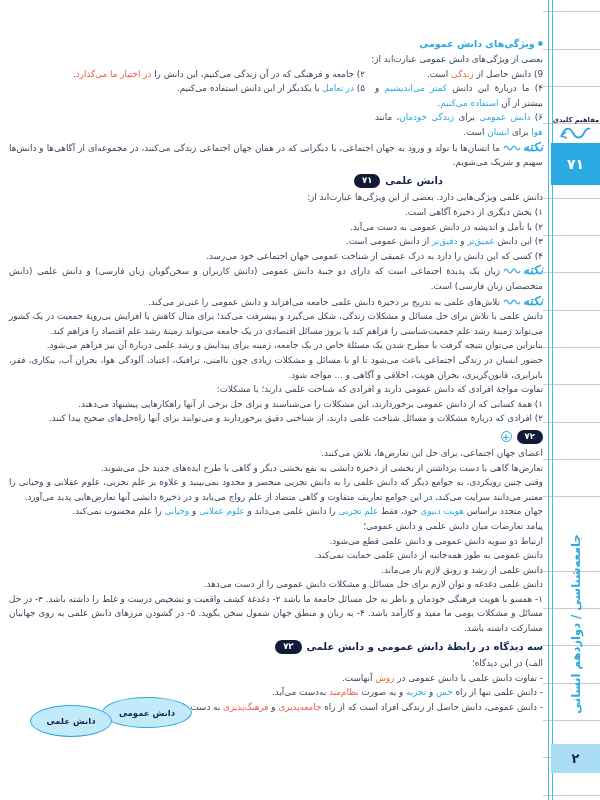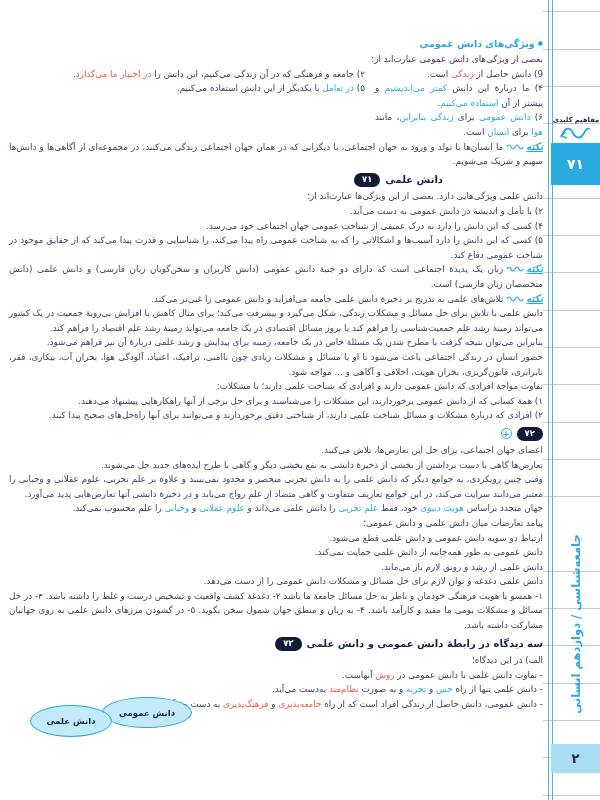--- a/index.html
+++ b/index.html
@@ -37,21 +37,21 @@
 
   .sec{display:flex;align-items:center;gap:5px;margin:4px 0 2px;}
   .sec.indent{padding-right:100px;}
   .sec-title{font-weight:bold;font-size:10px;color:#14244a;}
   .pill{background:#111b38;color:#fff;border-radius:8px;padding:1px 8px 2px;font-size:8.5px;
     font-weight:bold;line-height:11px;}
   .plus{border:1.2px solid #2aa9e0;color:#2aa9e0;width:11px;height:11px;border-radius:6px;
     font-size:9px;line-height:10px;text-align:center;font-weight:bold;box-sizing:border-box;}
 
   .note-marker{white-space:nowrap;margin-left:3px;}
-  .note-word{color:#2aa9e0;font-weight:bold;font-style:italic;font-size:10px;text-decoration:underline;}
+  .note-word{color:#2aa9e0;font-weight:bold;font-style:italic;font-size:12px;}
   .note-marker svg{vertical-align:-1px;margin-right:2px;}
 
   #diagram{position:absolute;left:30px;top:694px;width:162px;height:52px;z-index:3;}
   .oval{position:absolute;display:flex;align-items:center;justify-content:center;
     border:1.5px solid #2aa9e0;background:#c3eaf9;border-radius:50%;color:#14244a;
     font-size:8.5px;font-weight:bold;white-space:nowrap;}
   .oval.o1{right:0;top:3px;width:88px;height:29px;}
   .oval.o2{left:0;top:11px;width:80px;height:30px;}
 </style>
 </head>
@@ -73,33 +73,34 @@
 <div class="pagebox-bottom">۲</div>
 
 <div id="content">
     <div class="heading"><span class="bullet">●</span><span>ویژگی‌های دانش عمومی</span></div>
     <div class="para"><span>بعضی از ویژگی‌های دانش عمومی عبارت‌اند از:</span></div>
     <div class="cols">
       <div class="para cell"><span>9) دانش حاصل از </span><span class="hl r">زندگی</span><span> است.</span></div>
       <div class="para cell"><span>۲) جامعه و فرهنگی که در آن زندگی می‌کنیم، این دانش را </span><span class="hl r">در اختیار ما می‌گذارد</span><span>.</span></div>
       <div class="para cell"><span>۴) ما دربارهٔ این دانش </span><span class="hl c">کمتر می‌اندیشیم</span><span> و بیشتر از آن </span><span class="hl c">استفاده می‌کنیم</span><span>.</span></div>
       <div class="para cell"><span>۵) </span><span class="hl c">در تعامل</span><span> با یکدیگر از این دانش استفاده می‌کنیم.</span></div>
-      <div class="para cell"><span>۶) </span><span class="hl c">دانش عمومی</span><span> برای </span><span class="hl c">زندگی بنابراین</span><span>، مانند </span><span class="hl c">هوا</span><span> برای </span><span class="hl c">انسان</span><span> است.</span></div>
+      <div class="para cell"><span>۶) </span><span class="hl c">دانش عمومی</span><span> برای </span><span class="hl c">زندگی خودمان</span><span>، مانند </span><span class="hl c">هوا</span><span> برای </span><span class="hl c">انسان</span><span> است.</span></div>
     </div>
     <div class="para note"><span class="note-marker"><span class="note-word">نکته</span><svg width="18" height="8" viewBox="0 0 18 8">
           <path d="M1,4 q2,-4 4,0 q2,4 4,0 q2,-4 4,0 q2,4 4,0" stroke="#2aa9e0" stroke-width="1.2" fill="none"></path>
         </svg></span><span>ما انسان‌ها با تولد و ورود به جهان اجتماعی، با دیگرانی که در همان جهان اجتماعی زندگی می‌کنند، در مجموعه‌ای از آگاهی‌ها و دانش‌ها سهیم و شریک می‌شویم.</span></div>
     <div class="sec indent">
       <span class="sec-title">دانش علمی</span>
       <span class="pill">۷۱</span>
     </div>
     <div class="para"><span>دانش علمی ویژگی‌هایی دارد. بعضی از این ویژگی‌ها عبارت‌اند از:</span></div>
+    <div class="para"><span>۱) بخش دیگری از ذخیرهٔ آگاهی است.</span></div>
     <div class="para"><span>۲) با تأمل و اندیشه در دانش عمومی به دست می‌آید.</span></div>
+    <div class="para"><span>۳) این دانش </span><span class="hl c">عمیق‌تر</span><span> و </span><span class="hl c">دقیق‌تر</span><span> از دانش عمومی است.</span></div>
     <div class="para"><span>۴) کسی که این دانش را دارد به درک عمیقی از شناخت عمومی جهان اجتماعی خود می‌رسد.</span></div>
-    <div class="para"><span>۵) کسی که این دانش را دارد آسیب‌ها و اشکالاتی را که به شناخت عمومی راه پیدا می‌کند، را شناسایی و قدرت پیدا می‌کند که از حقایق موجود در شناخت عمومی دفاع کند.</span></div>
     <div class="para note"><span class="note-marker"><span class="note-word">نکته</span><svg width="18" height="8" viewBox="0 0 18 8">
           <path d="M1,4 q2,-4 4,0 q2,4 4,0 q2,-4 4,0 q2,4 4,0" stroke="#2aa9e0" stroke-width="1.2" fill="none"></path>
         </svg></span><span>زبان یک پدیدهٔ اجتماعی است که دارای دو جنبهٔ دانش عمومی (دانش کاربران و سخن‌گویان زبان فارسی) و دانش علمی (دانش متخصصان زبان فارسی) است.</span></div>
     <div class="para note"><span class="note-marker"><span class="note-word">نکته</span><svg width="18" height="8" viewBox="0 0 18 8">
           <path d="M1,4 q2,-4 4,0 q2,4 4,0 q2,-4 4,0 q2,4 4,0" stroke="#2aa9e0" stroke-width="1.2" fill="none"></path>
         </svg></span><span>تلاش‌های علمی به تدریج بر ذخیرهٔ دانش علمی جامعه می‌افزاید و دانش عمومی را غنی‌تر می‌کند.</span></div>
     <div class="para"><span>دانش علمی با تلاش برای حل مسائل و مشکلات زندگی، شکل می‌گیرد و پیشرفت می‌کند؛ برای مثال کاهش یا افزایش بی‌رویهٔ جمعیت در یک کشور می‌تواند زمینهٔ رشد علم جمعیت‌شناسی را فراهم کند یا بروز مسائل اقتصادی در یک جامعه می‌تواند زمینهٔ رشد علم اقتصاد را فراهم کند.</span></div>
     <div class="para"><span>بنابراین می‌توان نتیجه گرفت با مطرح شدن یک مسئلهٔ خاص در یک جامعه، زمینه برای پیدایش و رشد علمی دربارهٔ آن نیز فراهم می‌شود.</span></div>
     <div class="para"><span>حضور انسان در زندگی اجتماعی باعث می‌شود تا او با مسائل و مشکلات زیادی چون ناامنی، ترافیک، اعتیاد، آلودگی هوا، بحران آب، بیکاری، فقر، نابرابری، قانون‌گریزی، بحران هویت، اخلاقی و آگاهی و ... مواجه شود.</span></div>
     <div class="para"><span>تفاوت مواجهٔ افرادی که دانش عمومی دارند و افرادی که شناخت علمی دارند؛ با مشکلات:</span></div>

